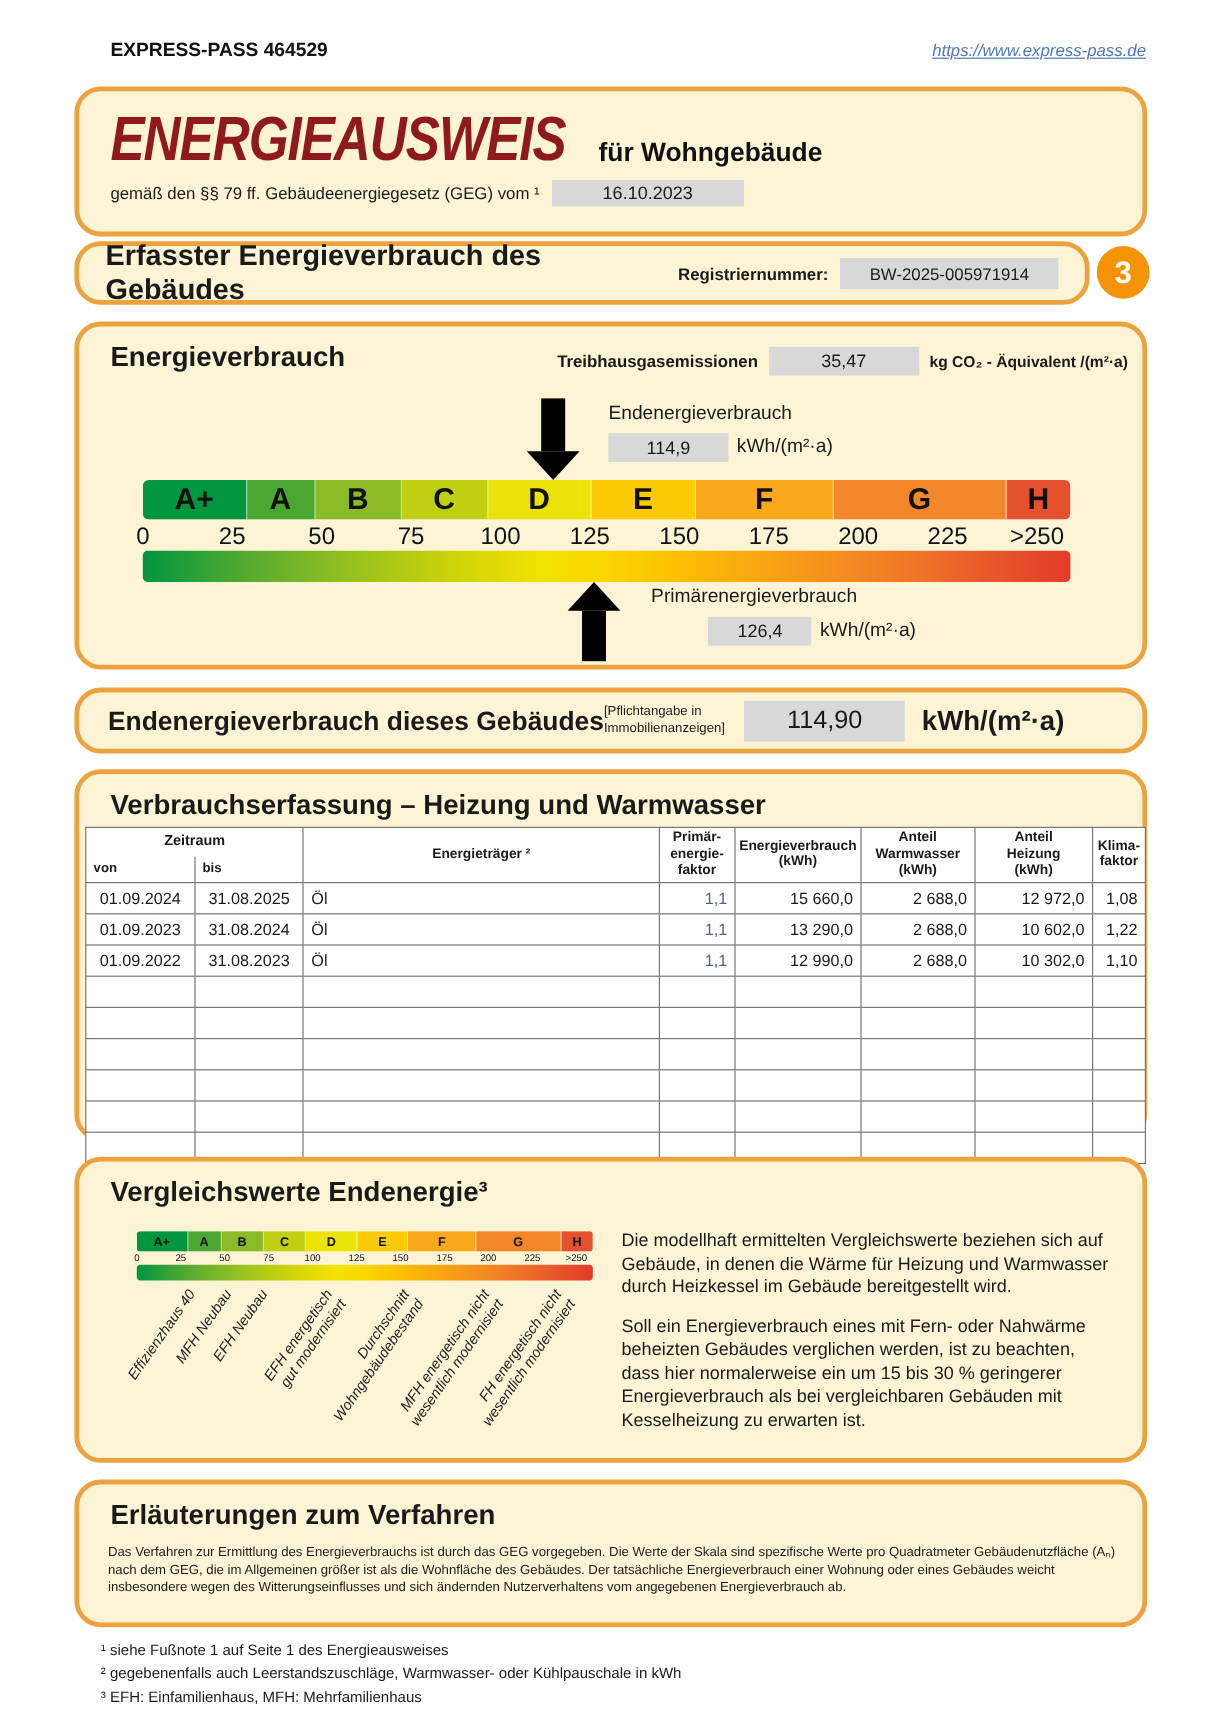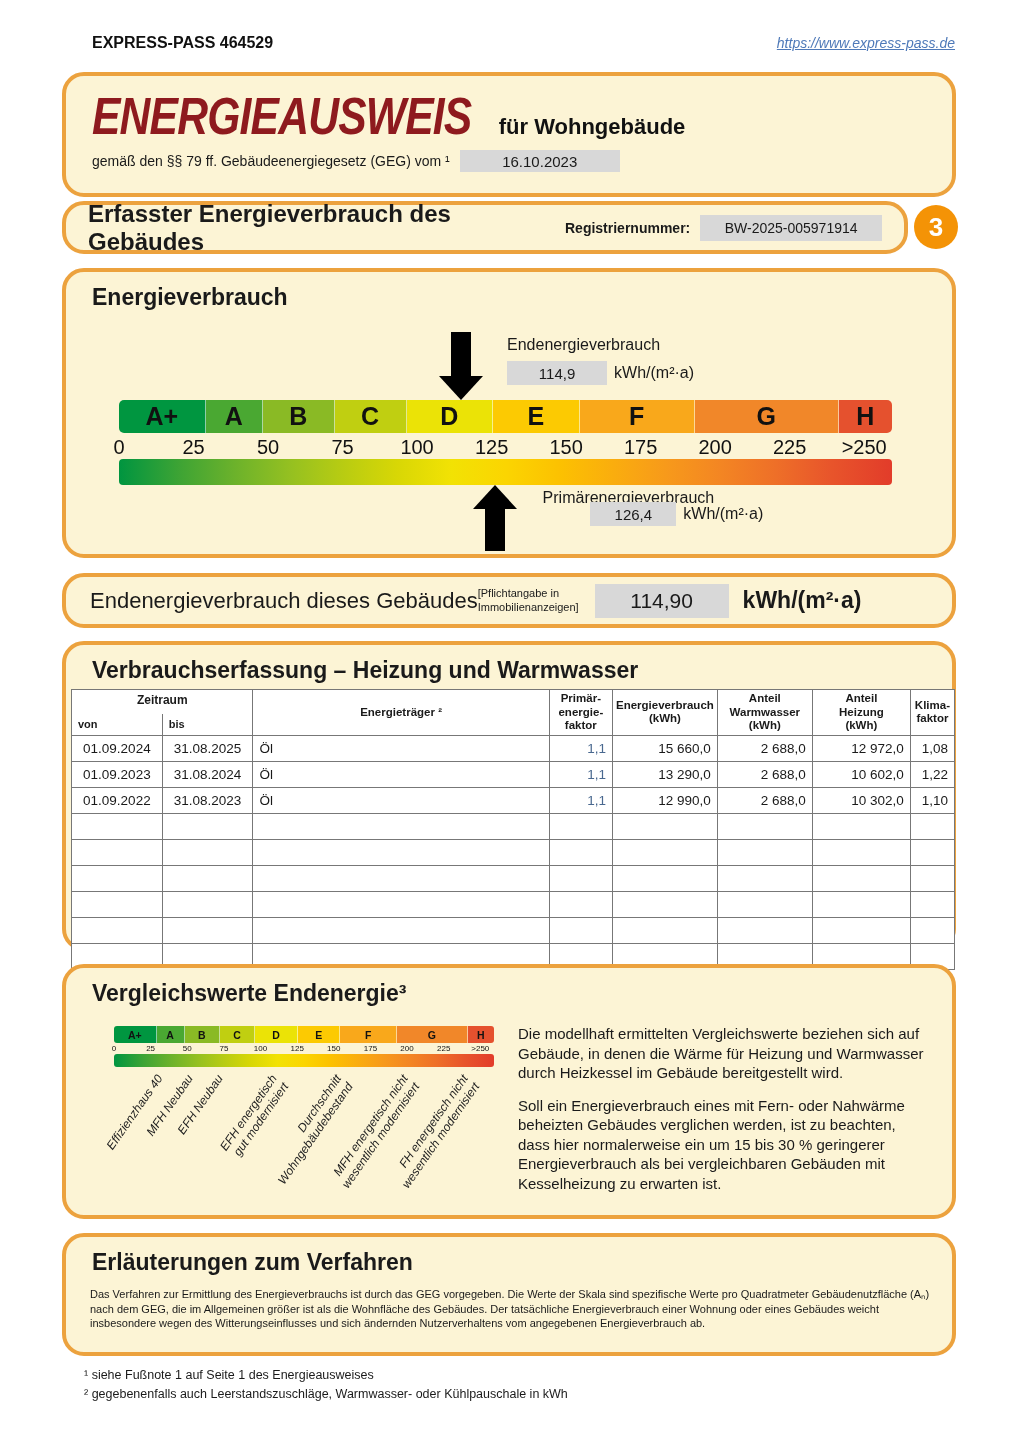--- a/index.html
+++ b/index.html
@@ -55,27 +55,27 @@
   #arrow-down .head { width:0; height:0; border-left:22px solid transparent; border-right:22px solid transparent; border-top:24px solid #000; }
   #arrow-up { top:85px; }
   #arrow-up .head { width:0; height:0; border-left:22px solid transparent; border-right:22px solid transparent; border-bottom:24px solid #000; }
   #arrow-up .stem { width:20px; height:42px; background:#000; }
 
   #end-label { position:absolute; left:50.2%; top:-64px; font-size:16px; white-space:nowrap; }
   #end-value-row { position:absolute; left:50.2%; top:-39px; display:flex; align-items:center; gap:7px; }
   #end-value-row .gray { width:100px; height:24px; font-size:15px; }
   #end-value-row .unit { font-size:16px; }
   #primary-label { position:absolute; left:54.8%; top:89px; font-size:16px; white-space:nowrap; }
-  #primary-value-row { position:absolute; left:55.8%; top:102px; display:flex; align-items:center; gap:7px;padding-left:40px; }
+  #primary-value-row { position:absolute; left:55.8%; top:114px; display:flex; align-items:center; gap:7px;padding-left:40px; }
   #primary-value-row .gray { width:86px; height:24px; font-size:15px; }
   #primary-value-row .unit { font-size:16px; }
 
   
   #box-endenergie { top:573px; height:55px; display:flex; align-items:center; padding:0 24px; }
-  .pill-title { font-size:22px; font-weight:normal; white-space:nowrap; }
+  .pill-title { font-size:22px; font-weight:bold; white-space:nowrap; }
   .pill-note { font-size:11px; line-height:1.2; white-space:pre-line; }
   .pill-value { width:134px; height:34px; font-size:21px; margin-left:16px; }
   .pill-unit { font-size:23px; font-weight:bold; margin-left:14px; }
 
   
   #box-table { top:641px; height:310px;padding-left:38px; }
   #box-table table { position:absolute; left:5px; top:44px; width:884px; border-collapse:collapse; background:#fff; }
   #box-table th, #box-table td { border:1px solid #777; }
   #box-table th { font-weight:bold; font-size:11.5px; text-align:center; vertical-align:middle; line-height:1.18; padding:2px 3px; }
   .pre { white-space:pre-line; }
@@ -129,20 +129,25 @@
 
 <div class="box" id="box-section">
   <span class="section-title">Erfasster Energieverbrauch des Gebäudes</span>
   <span class="reg-label">Registriernummer:</span>
   <span class="gray reg-box">BW-2025-005971914</span>
 </div>
 <div class="page-badge">3</div>
 
 <div class="box" id="box-energy">
   <div class="box-h2">Energieverbrauch</div>
+  <div class="ghg-row">
+    <span class="ghg-label">Treibhausgasemissionen</span>
+    <span class="gray ghg-box">35,47</span>
+    <span class="ghg-unit">kg CO₂ - Äquivalent  /(m²·a)</span>
+  </div>
 
   <div class="scale-wrap">
     <div class="arrow" id="arrow-down" style="left: 44.3%;">
       <div class="stem"></div>
         <div class="head"></div>
     </div>
     <div id="end-label">Endenergieverbrauch</div>
     <div id="end-value-row">
       <span class="gray">114,9</span>
       <span class="unit">kWh/(m²·a)</span>
@@ -388,13 +393,14 @@
 </div>
 
 <div class="box" id="box-erlaeuterung">
   <div class="box-h2">Erläuterungen zum Verfahren</div>
   <div class="erl-text">Das Verfahren zur Ermittlung des Energieverbrauchs ist durch das GEG vorgegeben. Die Werte der Skala sind spezifische Werte pro Quadratmeter Gebäudenutzfläche (Aₙ) nach dem GEG, die im Allgemeinen größer ist als die Wohnfläche des Gebäudes. Der tatsächliche Energieverbrauch einer Wohnung oder eines Gebäudes weicht insbesondere wegen des Witterungseinflusses und sich ändernden Nutzerverhaltens vom angegebenen Energieverbrauch ab.</div>
 </div>
 
 <div class="footnotes">
   <div>¹ siehe Fußnote 1 auf Seite 1 des Energieausweises</div>
   <div>² gegebenenfalls auch Leerstandszuschläge, Warmwasser- oder Kühlpauschale in kWh</div>
+  <div>³ EFH: Einfamilienhaus, MFH: Mehrfamilienhaus</div>
 </div>
 
 </body></html>

